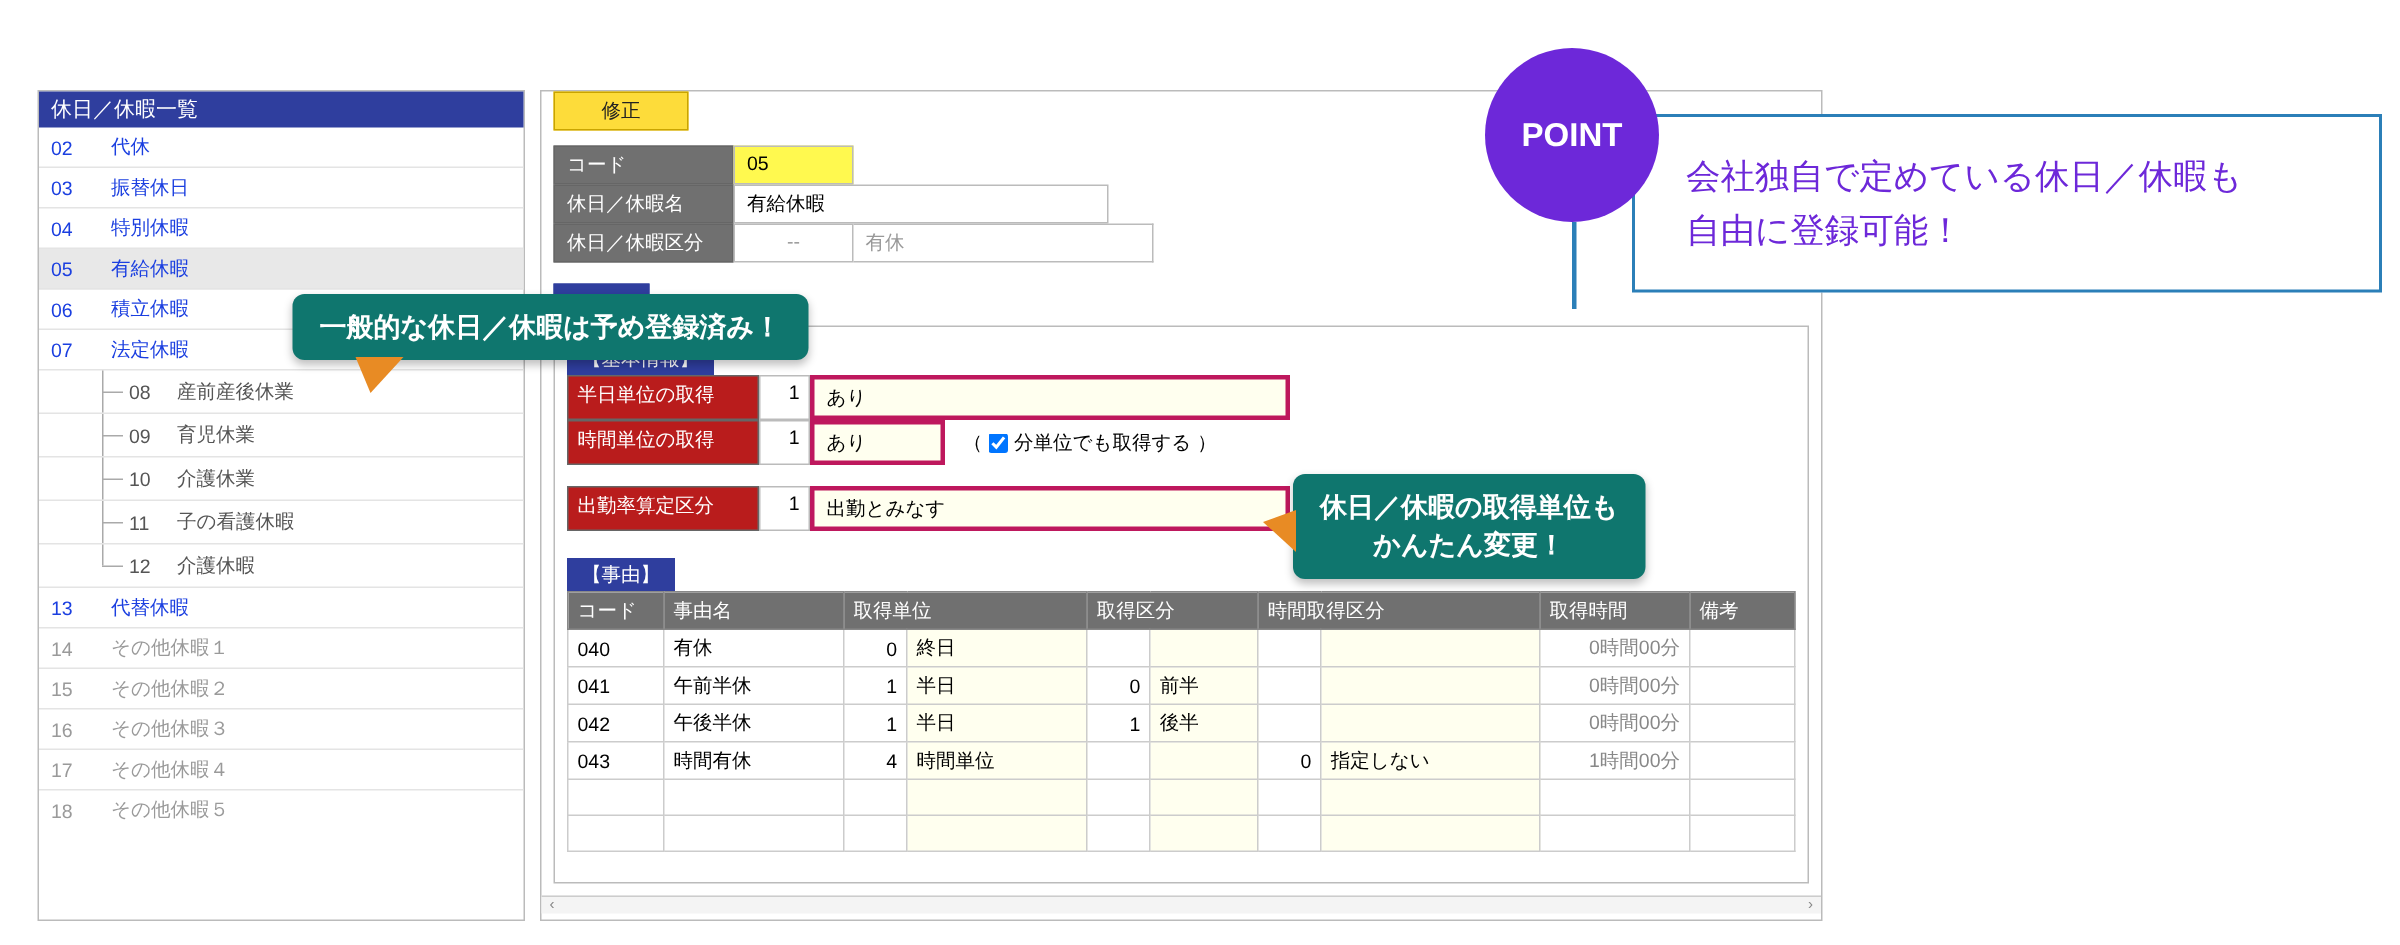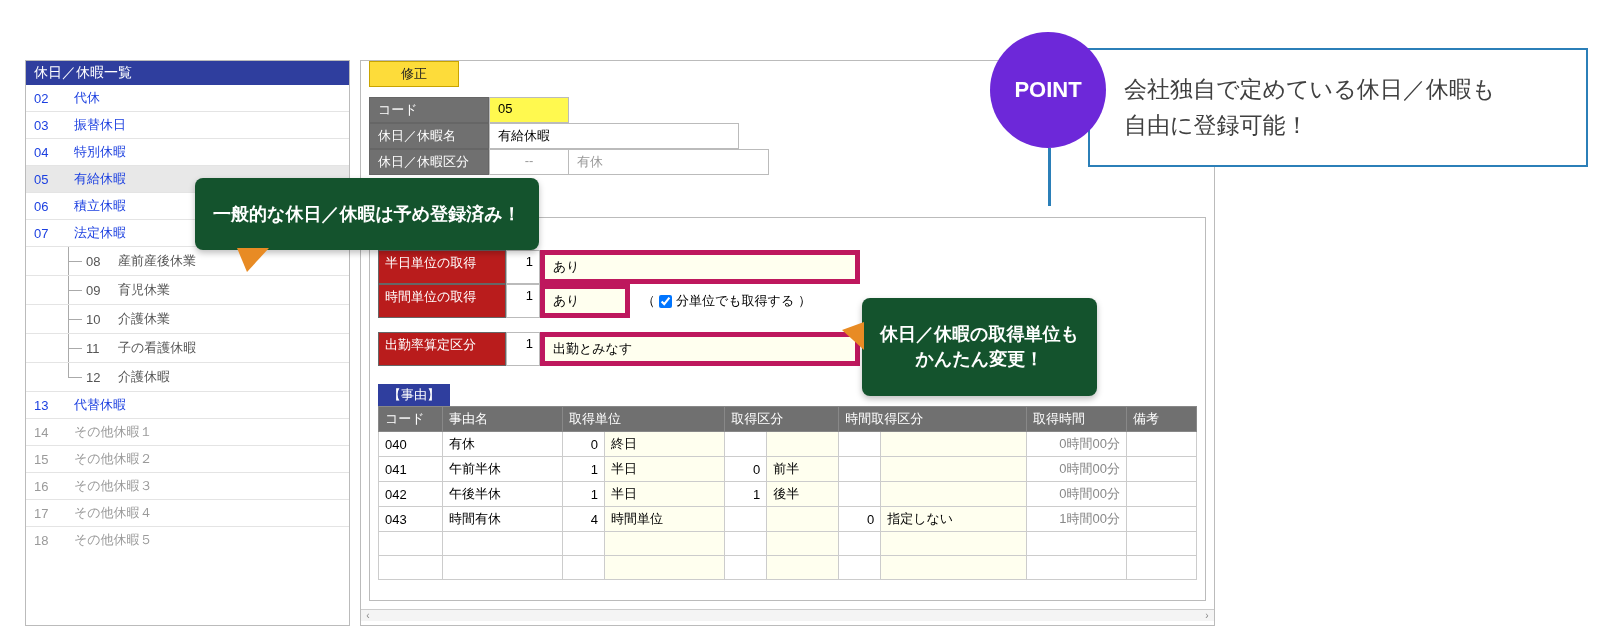--- a/index.html
+++ b/index.html
@@ -146,21 +146,21 @@
     width: 128px;
     font-size: 13px;
   }
   .info-num {
     border: 1px solid #bbb;
     width: 34px;
     text-align: right;
     padding: 3px 6px;
   }
   .info-text {
-    border: 5px solid #be185d;
+    border: 3px solid #be185d;
     padding: 3px 8px;
     background: #ffffef;
     width: 320px;
   }
   .info-extra {
     display: flex;
     align-items: center;
     padding-left: 12px;
     gap: 4px;
   }
@@ -201,29 +201,30 @@
   .hscroll span {
     width: 14px;
     text-align: center;
     color: #888;
     font-size: 10px;
   }
 
   
   .callout {
     position: absolute;
-    background: #14532d;
-    color: #fff;
-    padding: 24px 18px;
+    background: #0f766e;
+    color: #fff;
+    padding: 10px 18px;
     border-radius: 8px;
     font-size: 18px;
     font-weight: bold;
     box-shadow: 0 3px 6px rgba(0,0,0,.25);
     white-space: nowrap;
     text-align: center;
+    margin-top: 18px;
   }
   .callout::after {
     content: "";
     position: absolute;
     width: 0; height: 0;
   }
   .callout1 { left: 195px; top: 178px; }
   .callout1::after {
     left: 42px; bottom: -22px;
     border-left: 10px solid transparent;
@@ -266,22 +267,22 @@
     width: 3px;
     height: 58px;
     background: #2b7fb8;
     z-index: 1;
   }
   .point-box {
     border: 2px solid #2b7fb8;
     background: #fff;
     padding: 22px 34px;
     font-size: 23px;
-    color: #404040;
-    margin-top: 16px;
+    color: #6d28d9;
+    margin-top: 44px;
     min-width: 500px;
     line-height: 1.55;
   }
 </style>
 </head>
 <body>
 
 <div class="app">
 
   <div class="sidebar">

